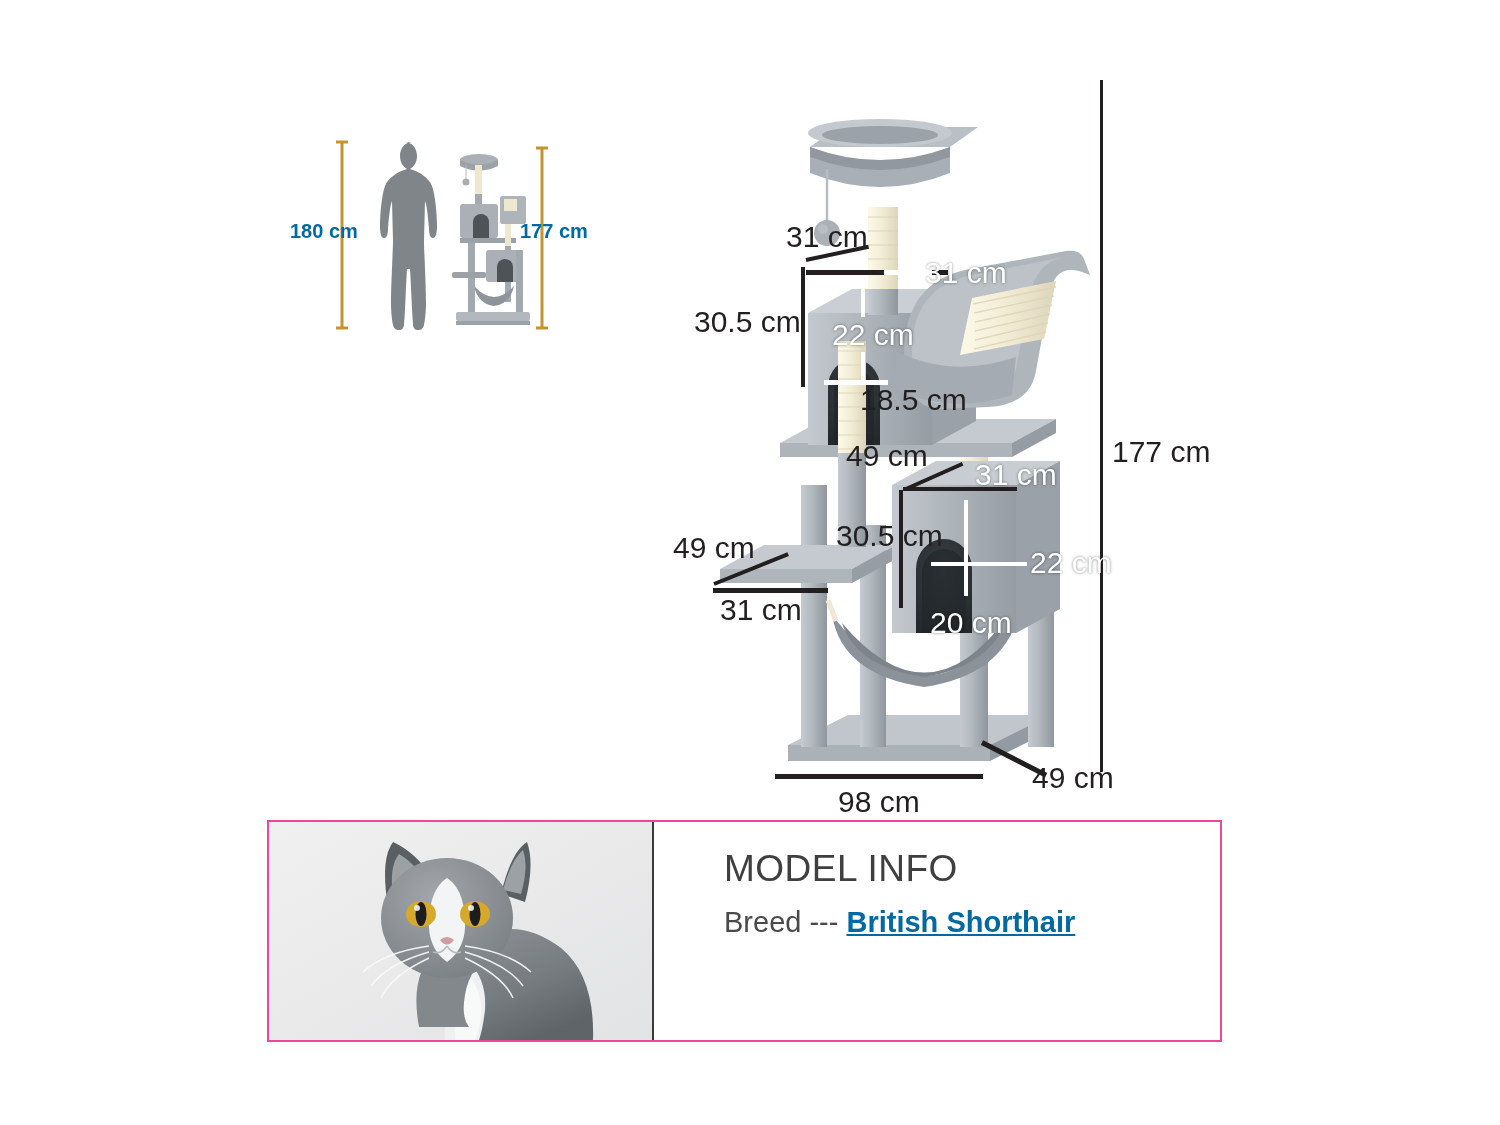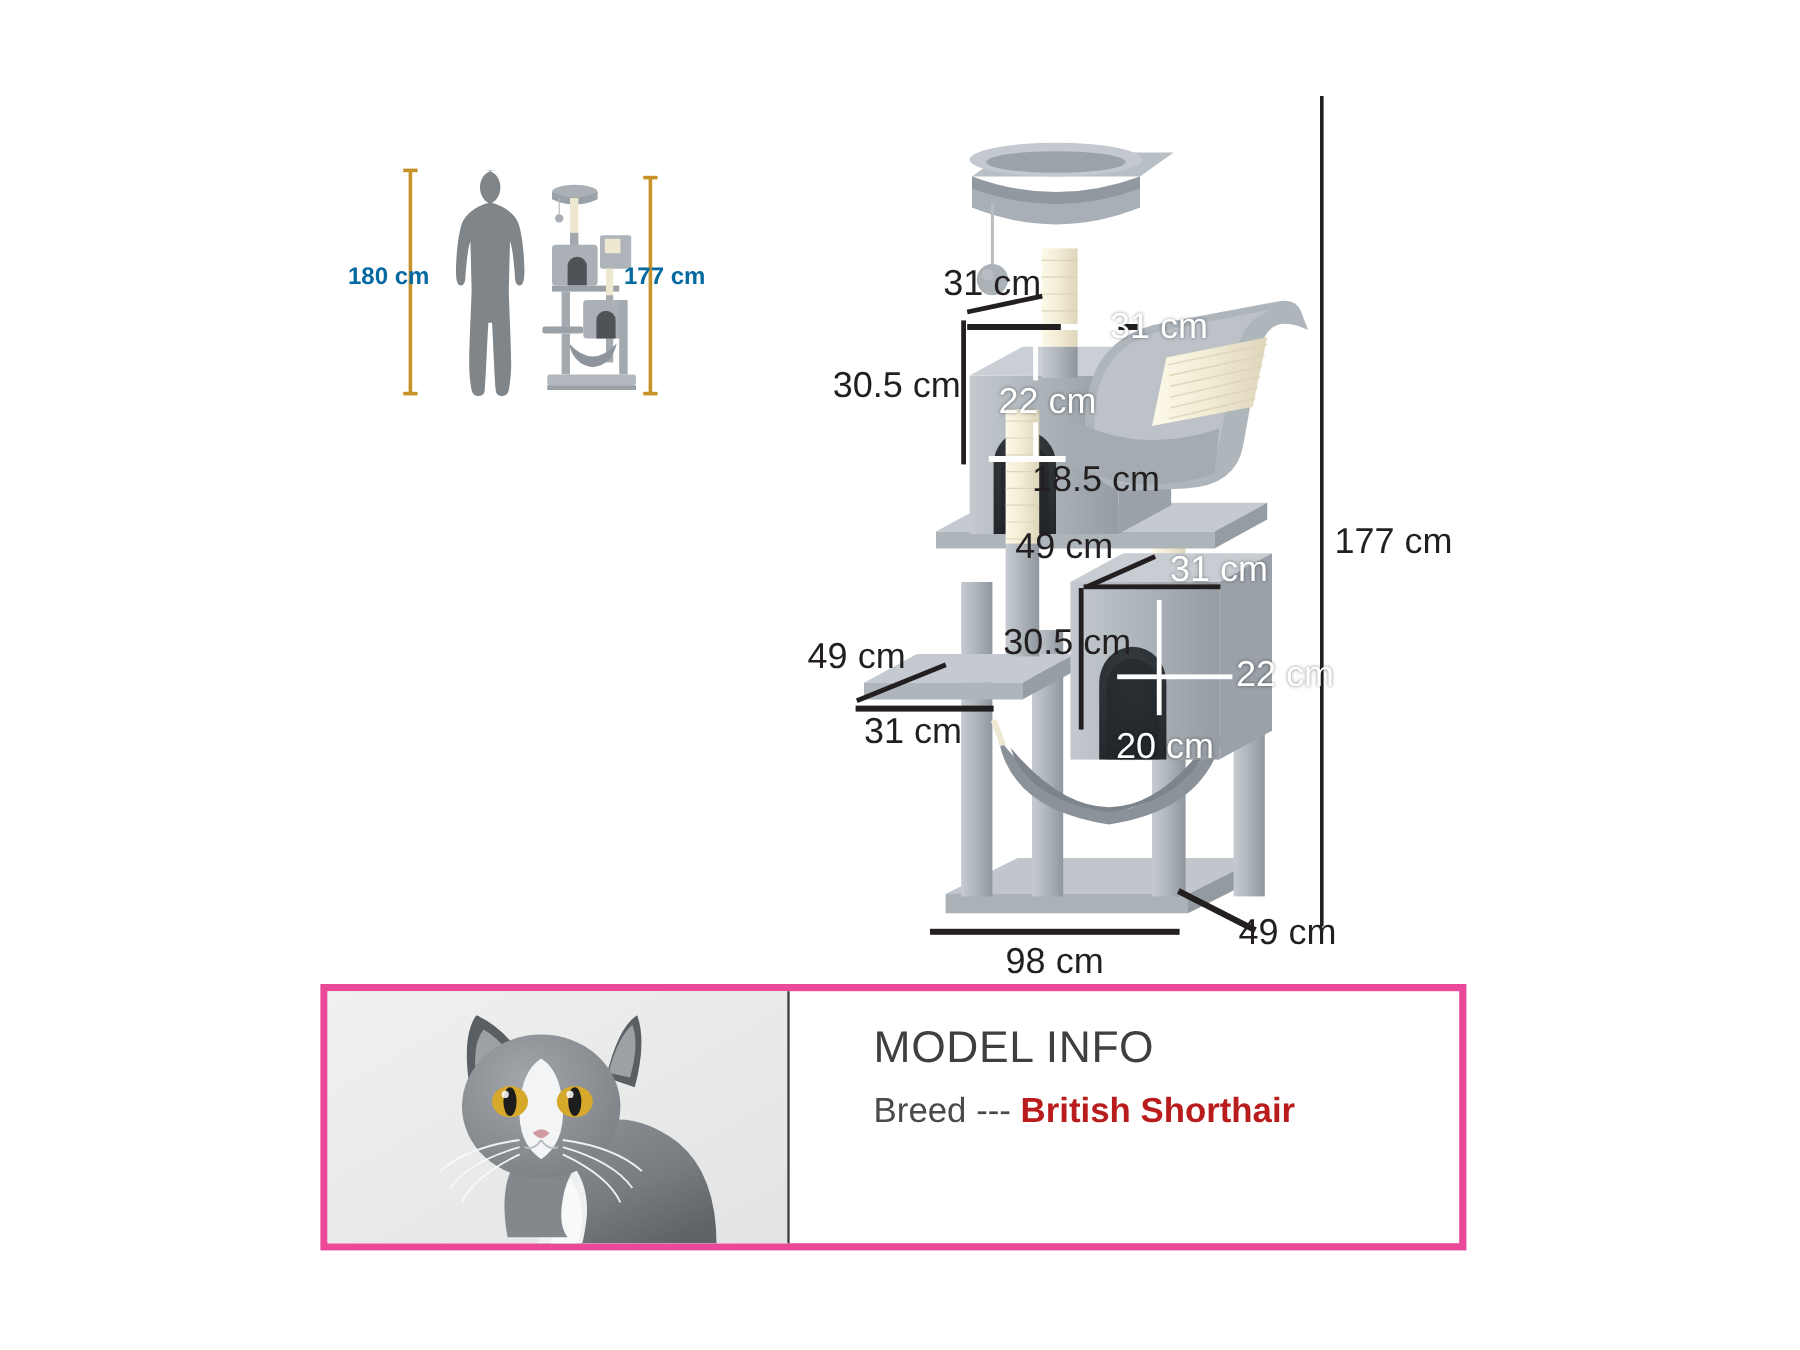--- a/index.html
+++ b/index.html
@@ -17,27 +17,27 @@
 
   
   .rule{position:absolute;background:#231f20;}
   .rule.white{background:#ffffff;}
 
   
   .scaleLabel{position:absolute;font-size:20px;font-weight:bold;color:#0369a1;white-space:nowrap;}
 
   
   .infoPanel{position:absolute;left:267px;top:820px;width:955px;height:222px;
-             border:6px solid #ec4899;box-sizing:border-box;display:flex;background:#fff;}
+             border:2px solid #ec4899;box-sizing:border-box;display:flex;background:#fff;}
   .photoCell{width:385px;height:100%;position:relative;overflow:hidden;
              border-right:2px solid #3b3b3b;box-sizing:border-box;background:#ececec;}
   .infoCell{flex:1;position:relative;padding:26px 0 0 70px;box-sizing:border-box;}
   .infoTitle{font-size:37px;color:#3f3f3f;letter-spacing:.5px;margin:0 0 16px 0;font-weight:normal;}
   .infoRow{font-size:29px;color:#4a4a4a;margin:0 0 16px 0;font-weight:normal;white-space:nowrap;}
-  .infoRow b{font-weight:bold;color:#b91c1c;}
+  .infoRow b{font-weight:bold;color:#0369a1;text-decoration:underline;}
 
   svg{display:block;}
 </style>
 </head>
 <body>
 
 <div class="stage">
 
   <div class="abs" style="left:300px;top:130px;width:320px;height:215px;">
 

